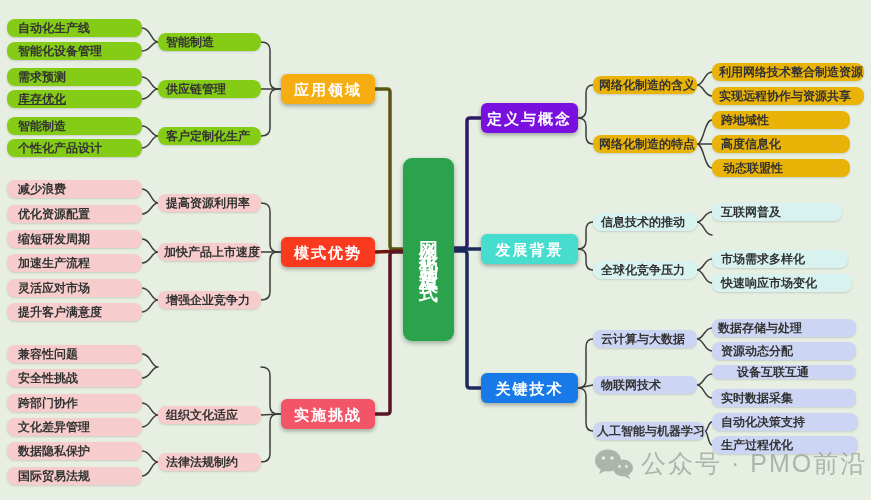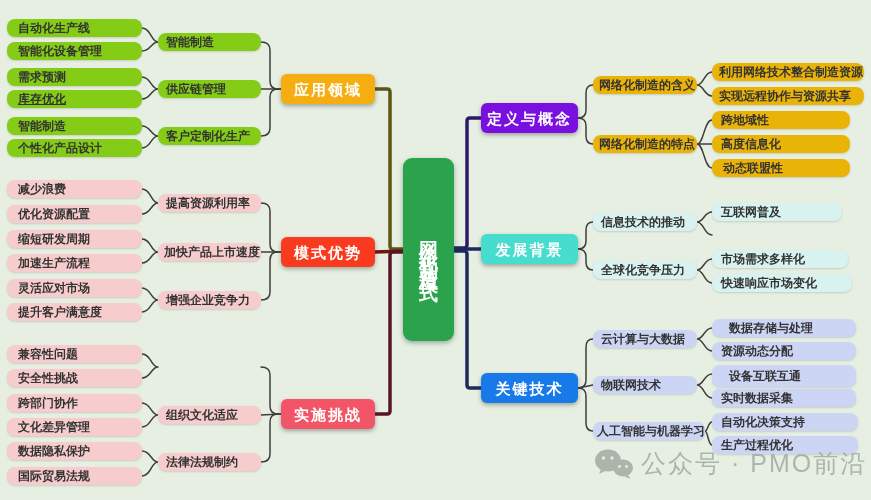--- a/index.html
+++ b/index.html
@@ -133,23 +133,23 @@
   <div class="node leaf-blue" style="left:593px;top:422px;width:112px;height:18px;padding-left:4px;">人工智能与机器学习</div>
 
   <div class="node leaf-purple" style="left:712px;top:63px;width:152px;height:18px;padding-left:7px;">利用网络技术整合制造资源</div>
   <div class="node leaf-purple" style="left:712px;top:87px;width:152px;height:18px;padding-left:7px;">实现远程协作与资源共享</div>
   <div class="node leaf-purple" style="left:712px;top:111px;width:138px;height:18px;padding-left:9px;">跨地域性</div>
   <div class="node leaf-purple" style="left:712px;top:135px;width:138px;height:18px;padding-left:9px;">高度信息化</div>
   <div class="node leaf-purple" style="left:712px;top:159px;width:138px;height:18px;">动态联盟性</div>
   <div class="node leaf-teal" style="left:712px;top:203px;width:130px;height:18px;padding-left:9px;">互联网普及</div>
   <div class="node leaf-teal" style="left:712px;top:250px;width:136px;height:18px;padding-left:9px;">市场需求多样化</div>
   <div class="node leaf-teal" style="left:712px;top:274px;width:140px;height:18px;padding-left:9px;">快速响应市场变化</div>
-  <div class="node leaf-blue" style="left:712px;top:319px;width:144px;height:18px;padding-left:17px;">数据存储与处理</div>
+  <div class="node leaf-blue" style="left:712px;top:319px;width:144px;height:18px;padding-left:6px;">数据存储与处理</div>
   <div class="node leaf-blue" style="left:712px;top:342px;width:144px;height:18px;padding-left:9px;">资源动态分配</div>
-  <div class="node leaf-blue" style="left:712px;top:365px;width:144px;height:22px;padding-left:17px;">设备互联互通</div>
+  <div class="node leaf-blue" style="left:712px;top:365px;width:144px;height:14px;padding-left:25px;">设备互联互通</div>
   <div class="node leaf-blue" style="left:712px;top:389px;width:144px;height:18px;padding-left:9px;border-radius:7px;">实时数据采集</div>
   <div class="node leaf-blue" style="left:712px;top:413px;width:146px;height:18px;padding-left:9px;">自动化决策支持</div>
   <div class="node leaf-blue" style="left:712px;top:436px;width:146px;height:18px;padding-left:9px;">生产过程优化</div>
 
   <div class="watermark">
     <svg class="wm-icon" viewBox="0 0 40 32">
       <ellipse cx="14" cy="12.5" rx="13" ry="11" fill="#a2aca3"></ellipse>
       <path d="M7.5,20 L5,26 L12,22.5 Z" fill="#a2aca3"></path>
       <circle cx="9.5" cy="10" r="1.7" fill="#e7efe3"></circle>
       <circle cx="18" cy="10" r="1.7" fill="#e7efe3"></circle>

